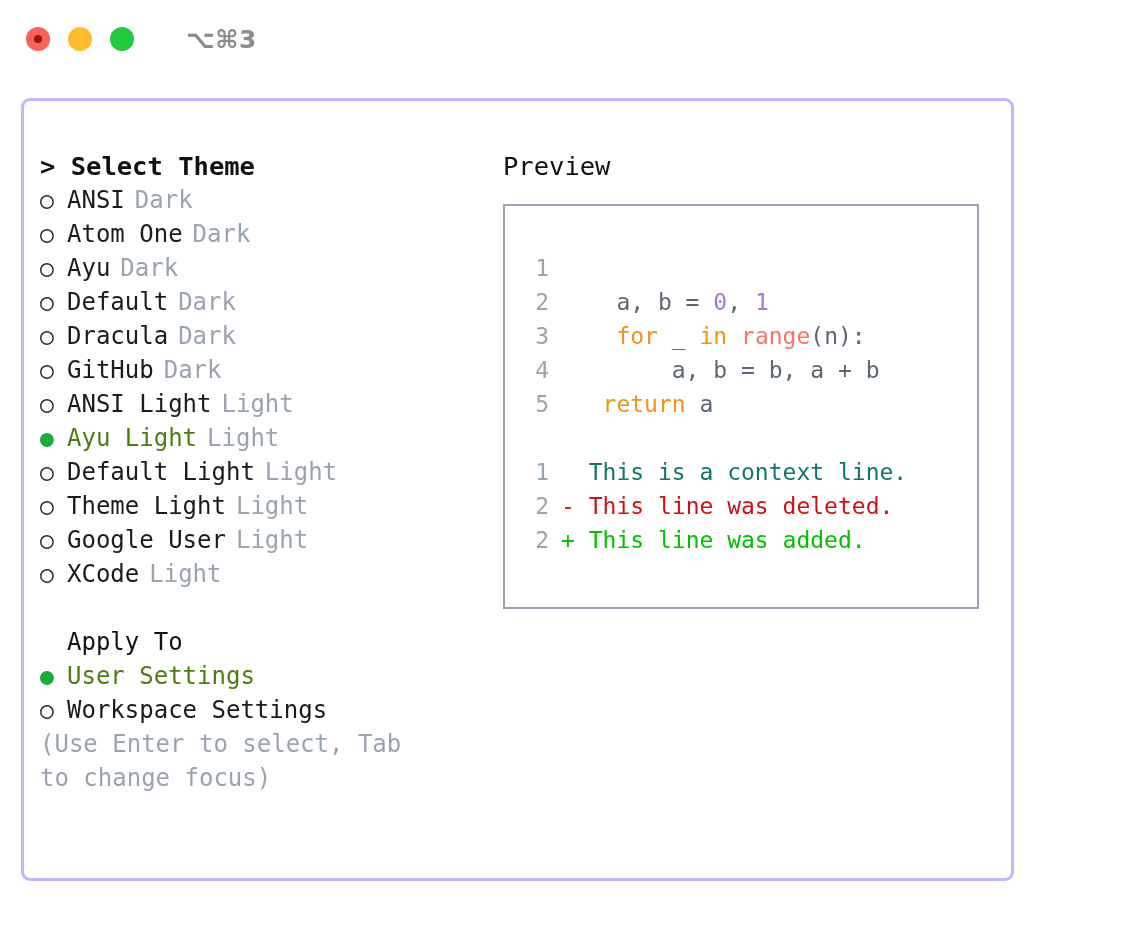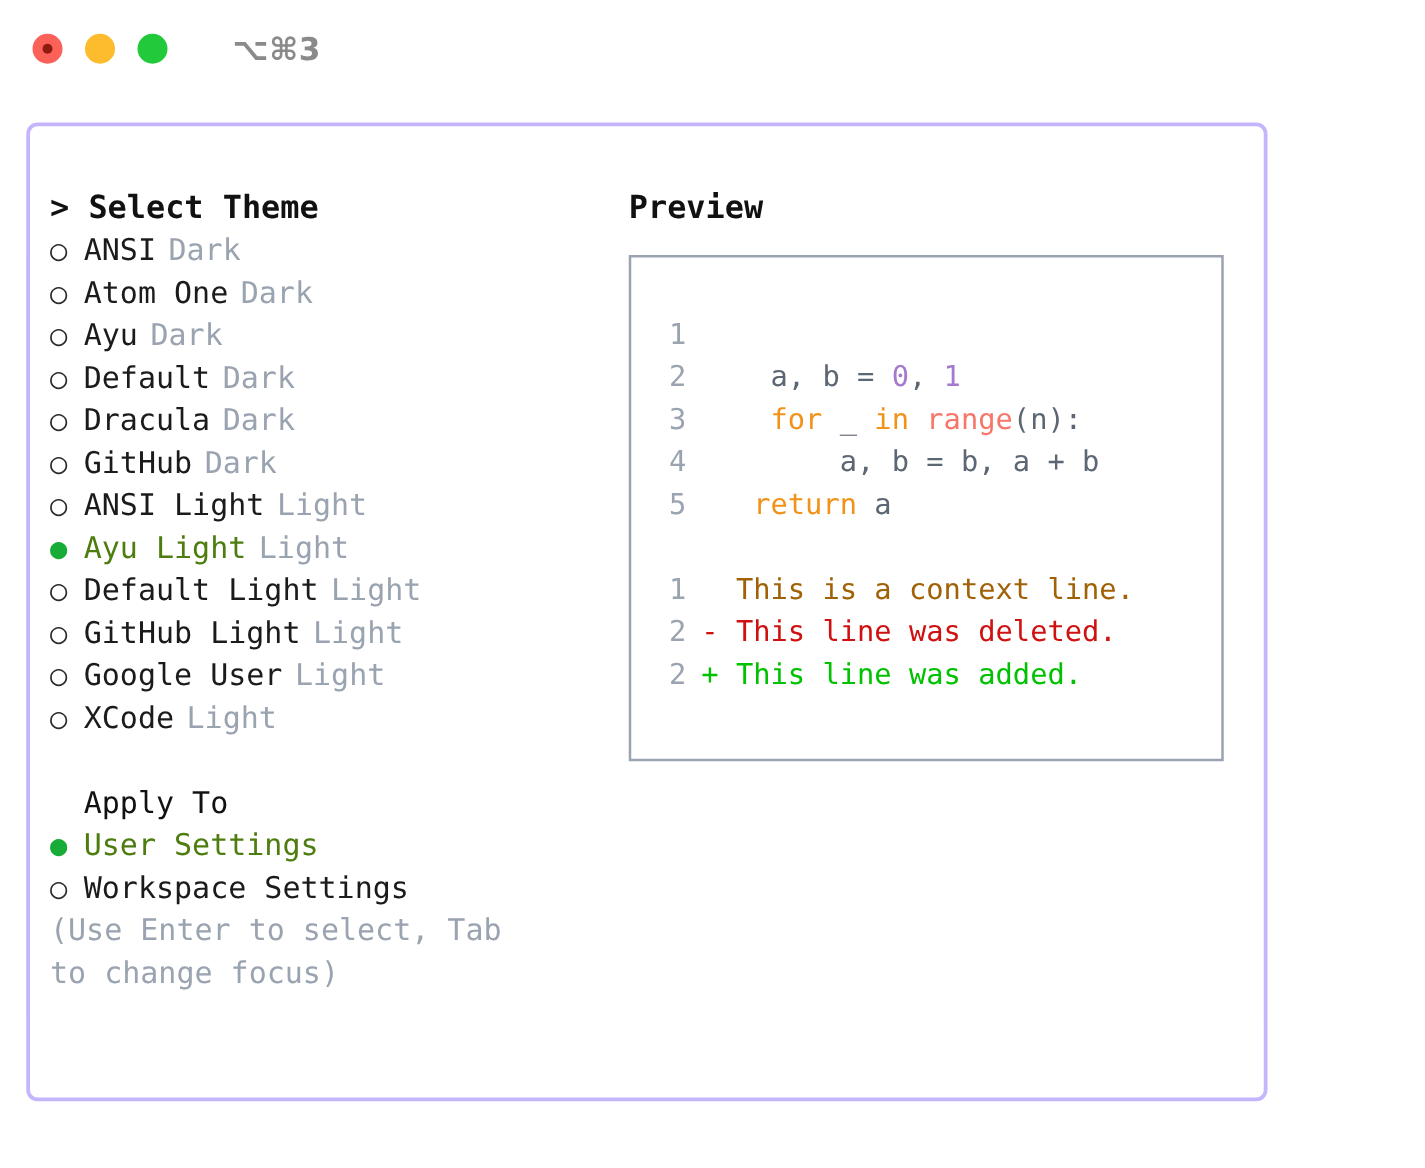--- a/index.html
+++ b/index.html
@@ -139,21 +139,21 @@
 
   
   #preview-column {
     position: absolute;
     left: 479px;
     top: 48px;
     width: 500px;
   }
   #preview-title {
     font-size: 25.5px;
-    font-weight: 700;
+    font-weight: 400;
     color: #111111;
     line-height: 34px;
   }
   #code-box {
     margin-top: 21px;
     width: 476px;
     height: 405px;
     border: 2px solid #9aa3b2;
     box-sizing: border-box;
     background: #ffffff;
@@ -178,21 +178,21 @@
   }
   .code-spacer { height: 34px; }
 
   .tok-kw   { color: #f19219; }
   .tok-fn   { color: #3aadf0; }
   .tok-num  { color: #a37acc; }
   .tok-call { color: #f87669; }
   .tok-txt  { color: #5c6773; }
   .tok-punc { color: #5c6773; }
 
-  .diff-ctx { color: #a16207; text-align: center; }
+  .diff-ctx { color: #0f766e; text-align: center; }
   .diff-del { color: #d01111; }
   .diff-add { color: #00c200; }
 </style>
 </head>
 <body>
 
 <div id="app-window">
 
   <div id="title-bar">
     <div class="traffic-lights">
@@ -211,21 +211,21 @@
       <div id="theme-list">
           <div class="list-row"><span class="marker">○</span><span class="row-label">ANSI</span><span class="row-variant">Dark</span></div>
           <div class="list-row"><span class="marker">○</span><span class="row-label">Atom One</span><span class="row-variant">Dark</span></div>
           <div class="list-row"><span class="marker">○</span><span class="row-label">Ayu</span><span class="row-variant">Dark</span></div>
           <div class="list-row"><span class="marker">○</span><span class="row-label">Default</span><span class="row-variant">Dark</span></div>
           <div class="list-row"><span class="marker">○</span><span class="row-label">Dracula</span><span class="row-variant">Dark</span></div>
           <div class="list-row"><span class="marker">○</span><span class="row-label">GitHub</span><span class="row-variant">Dark</span></div>
           <div class="list-row"><span class="marker">○</span><span class="row-label">ANSI Light</span><span class="row-variant">Light</span></div>
           <div class="list-row selected"><span class="marker selected">●</span><span class="row-label">Ayu Light</span><span class="row-variant">Light</span></div>
           <div class="list-row"><span class="marker">○</span><span class="row-label">Default Light</span><span class="row-variant">Light</span></div>
-          <div class="list-row"><span class="marker">○</span><span class="row-label">GitHub Light</span><span class="row-variant">Light</span></div>
+          <div class="list-row"><span class="marker">○</span><span class="row-label">Theme Light</span><span class="row-variant">Light</span></div>
           <div class="list-row"><span class="marker">○</span><span class="row-label">Google User</span><span class="row-variant">Light</span></div>
           <div class="list-row"><span class="marker">○</span><span class="row-label">XCode</span><span class="row-variant">Light</span></div>
         </div>
 
       <div id="apply-section">
         <div id="apply-title">Apply To</div>
         <div id="apply-list">
             <div class="list-row selected"><span class="marker selected">●</span><span class="row-label">User Settings</span></div>
             <div class="list-row"><span class="marker">○</span><span class="row-label">Workspace Settings</span></div>
           </div>

